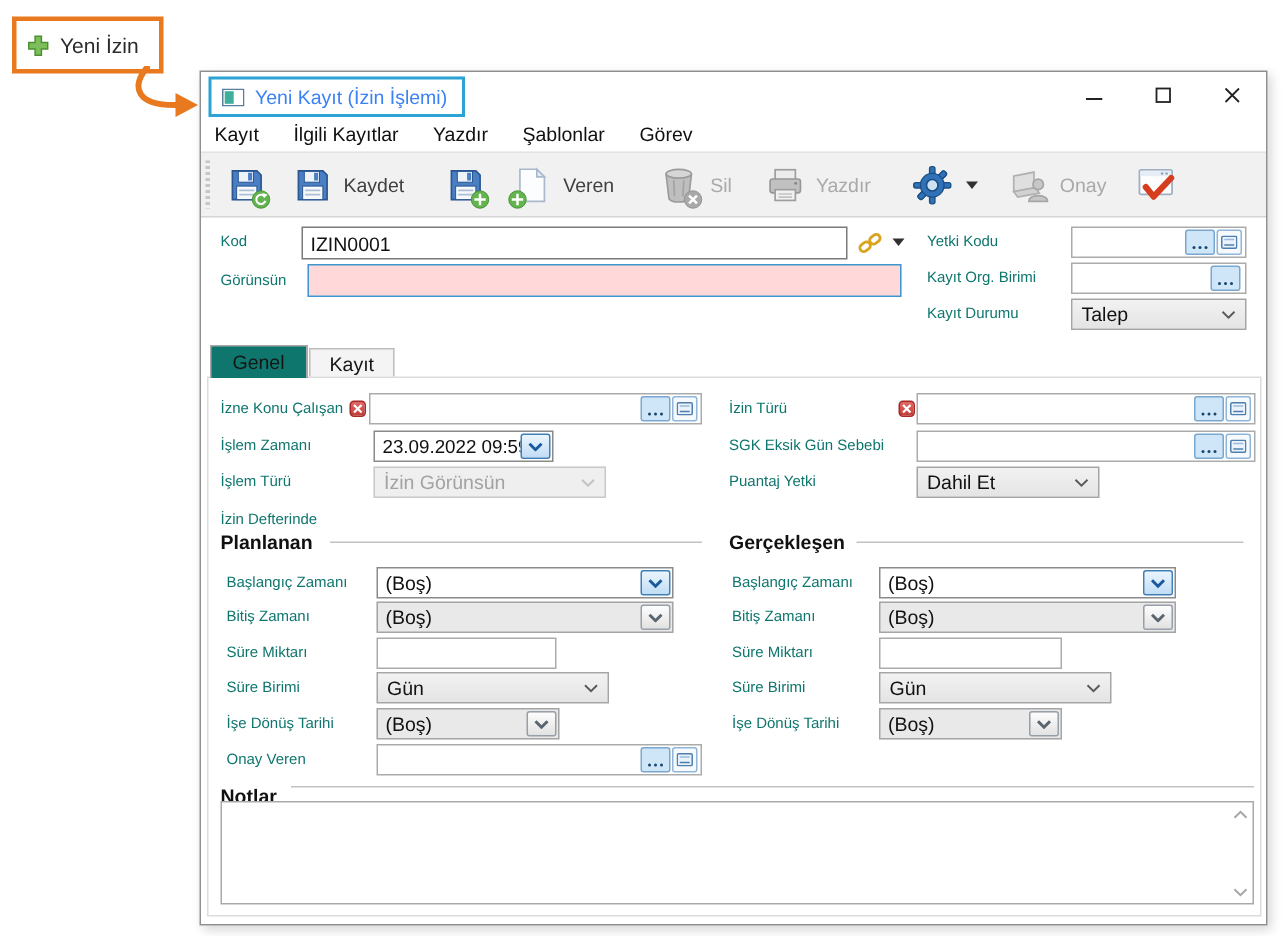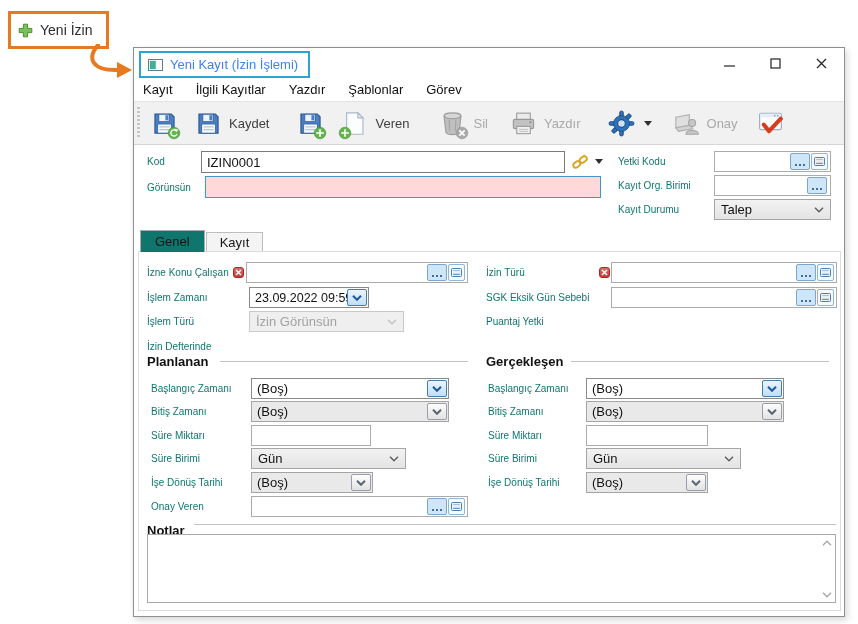--- a/index.html
+++ b/index.html
@@ -454,20 +454,26 @@
         <i></i>
       </span>
     <span class="btn-kbd">
       <svg width="11" height="9">
           <use href="#i-kbd"></use>
         </svg>
     </span>
   </div>
 
   <span class="lbl" style="left:352px;top:263px">Puantaj Yetki</span>
+  <div class="combo" style="left:477px;top:263px;width:122px">
+    <span class="ctext">Dahil Et</span>
+    <svg width="10" height="6">
+        <use href="#i-chev"></use>
+      </svg>
+  </div>
 
   <span class="grp" style="left:13px;top:306px">Planlanan</span>
   <div class="hline" style="left:86px;top:313px;width:248px"></div>
 
   <span class="lbl" style="left:17px;top:330px">Başlangıç Zamanı</span>
   <div class="dtfield" style="left:117px;top:330px;width:198px">
     <span class="dtext">(Boş)</span>
     <span class="btn-date">
       <svg width="10" height="6">
           <use href="#i-chevb"></use>

